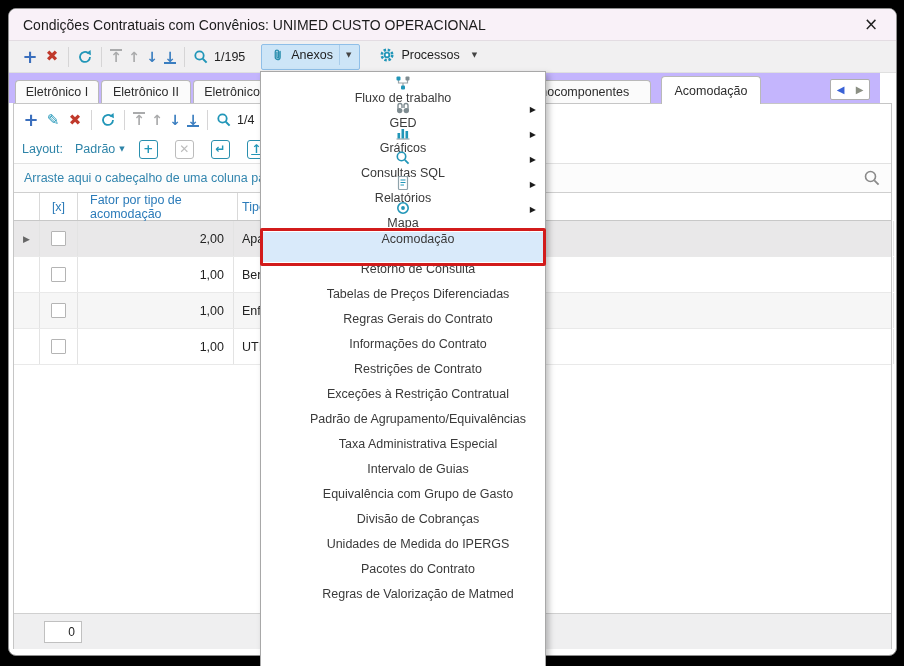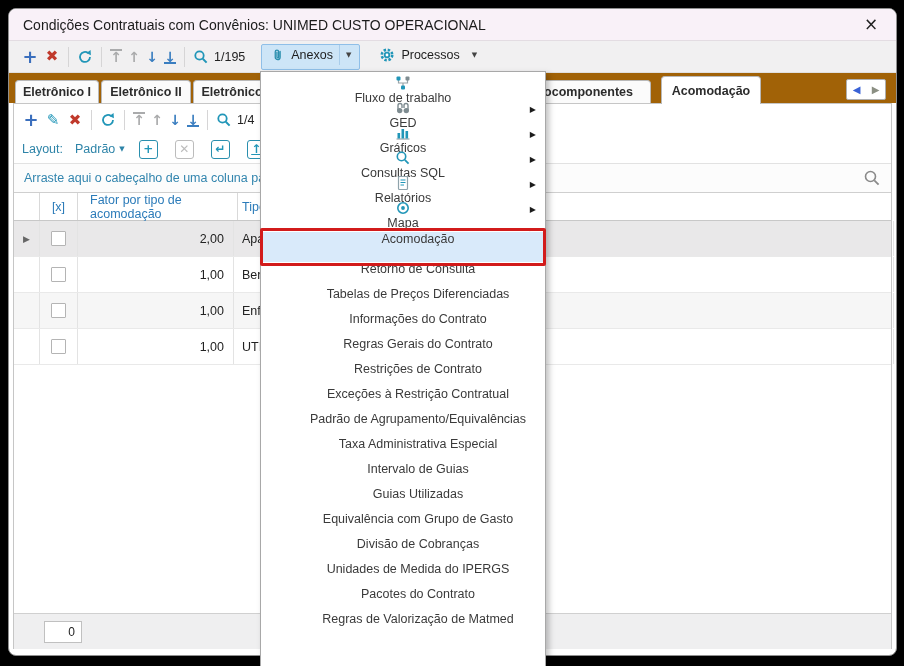--- a/index.html
+++ b/index.html
@@ -52,21 +52,21 @@
   .menu-btn {
     display:flex; align-items:center; height:26px; margin-left:10px;
     padding:0 2px 4px 8px; border:1px solid transparent; border-radius:2px;
   }
   .menu-btn .lbl { font-size:12.5px; color:#1d1d1d; margin:0 6px; }
   .menu-btn .dd { font-size:7px; color:#444; padding:0 6px; align-self:stretch; display:flex; align-items:center; }
   .menu-btn.open { background:#cde5f7; border-color:#8fbfe8; }
   .menu-btn.open .dd { border-left:1px solid #a9cdeb; }
 
   
-  .tabbar { position:absolute; left:0; top:64px; right:0; height:30px; background:#a16207;font-weight:bold; }
+  .tabbar { position:absolute; left:0; top:64px; right:16px; height:30px; background:#c4b5fd; }
   .tab {
     position:absolute; top:7px; height:23px; background:#fbfbfb;
     border:1px solid #b9b9b9; border-bottom:none; border-radius:4px 4px 0 0;
     display:flex; align-items:center; justify-content:center;
     font-size:12.5px; color:#2c2c2c; z-index:1;
   }
   .tab.active { top:3px; height:28px; background:#fff; z-index:3; }
   .tabnav {
     position:absolute; right:10px; top:6px; width:40px; height:21px;
     background:#fff; border:1px solid #aeaeae; border-radius:2px;
@@ -409,44 +409,41 @@
     <span class="annotation"></span>
   </div>
 
   <div class="mi plain">
       <span>Retorno de Consulta</span>
     </div>
   <div class="mi plain">
       <span>Tabelas de Preços Diferenciadas</span>
     </div>
   <div class="mi plain">
+      <span>Regras Gerais do Contrato</span>
+    </div>
+  <div class="mi plain">
       <span>Informações do Contrato</span>
     </div>
   <div class="mi plain">
-      <span>Regras Gerais do Contrato</span>
-    </div>
-  <div class="mi plain">
       <span>Restrições de Contrato</span>
     </div>
   <div class="mi plain">
       <span>Exceções à Restrição Contratual</span>
     </div>
   <div class="mi plain">
       <span>Padrão de Agrupamento/Equivalências</span>
     </div>
   <div class="mi plain">
       <span>Taxa Administrativa Especial</span>
     </div>
   <div class="mi plain">
       <span>Intervalo de Guias</span>
     </div>
   <div class="mi plain">
-      <span>Guias Utilizadas</span>
-    </div>
-  <div class="mi plain">
       <span>Equivalência com Grupo de Gasto</span>
     </div>
   <div class="mi plain">
       <span>Divisão de Cobranças</span>
     </div>
   <div class="mi plain">
       <span>Unidades de Medida do IPERGS</span>
     </div>
   <div class="mi plain">
       <span>Pacotes do Contrato</span>

